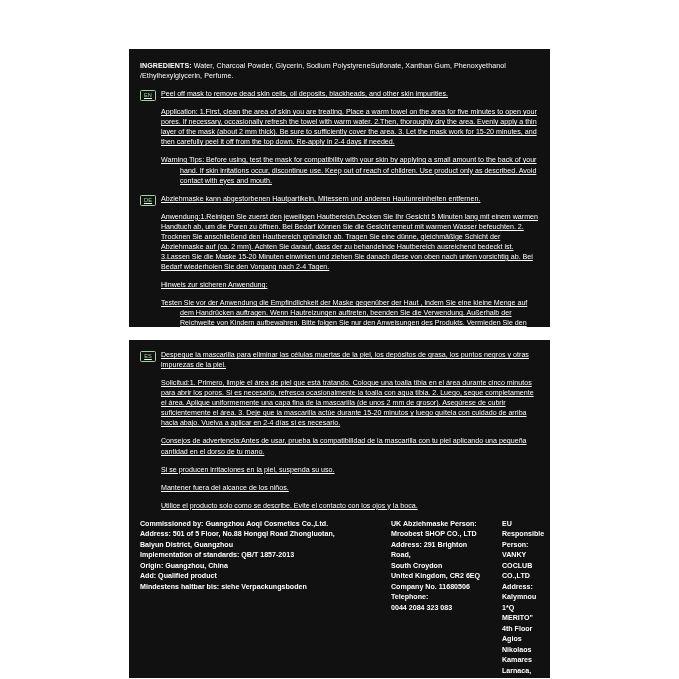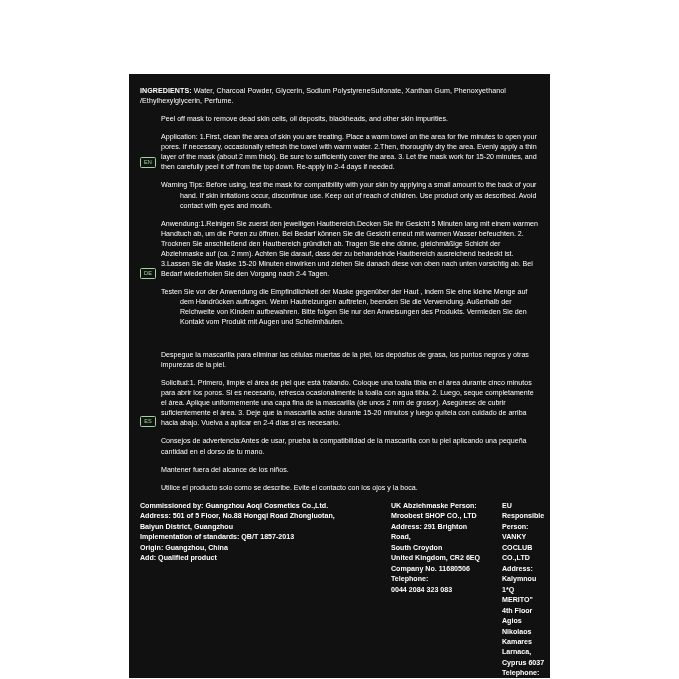--- a/index.html
+++ b/index.html
@@ -23,21 +23,21 @@
   
   .panel {
     position: absolute;
     left: 129px;
     width: 421px;
     background: #111111;
     color: #ffffff;
     box-sizing: border-box;
   }
   .panel-top {
-    top: 74px;
+    top: 49px;
     height: 278px;
     padding: 12px 11px 8px 11px;
   }
   .panel-bottom {
     top: 340px;
     height: 338px;
     padding: 10px 11px 8px 11px;
   }
 
   
@@ -46,22 +46,23 @@
     line-height: 1.42;
     margin: 0 0 8px 0;
     letter-spacing: 0.01em;
   }
   .ingredients b {
     font-weight: bold;
   }
 
   .lang-block {
     display: flex;
-    align-items: center;
+    align-items: flex-start;
     margin-bottom: 8px;
+    text-decoration: underline;
   }
   .lang-tag {
     flex: 0 0 auto;
     width: 14px;
     height: 9px;
     border: 0.7px solid #9fd69f;
     border-radius: 1.5px;
     color: #9fd69f;
     font-size: 5.6px;
     line-height: 9px;
@@ -160,49 +161,53 @@
       <div class="lang-body">
         <p>Peel off mask to remove dead skin cells, oil deposits, blackheads, and other skin impurities.</p>
         <p>Application: 1.First, clean the area of skin you are treating. Place a warm towel on the area for five minutes to open your pores. If necessary, occasionally refresh the towel with warm water. 2.Then, thoroughly dry the area. Evenly apply a thin layer of the mask (about 2 mm thick). Be sure to sufficiently cover the area. 3. Let the mask work for 15-20 minutes, and then carefully peel it off from the top down. Re-apply in 2-4 days if needed.</p>
         <p class="hang">Warning Tips: Before using, test the mask for compatibility with your skin by applying a small amount to the back of your hand. If skin irritations occur, discontinue use. Keep out of reach of children. Use product only as described. Avoid contact with eyes and mouth.</p>
       </div>
     </div>
 
     <div class="lang-block">
       <div class="lang-tag">DE</div>
       <div class="lang-body">
+        <p>Abziehmaske kann abgestorbenen Hautpartikeln, Mitessern und anderen Hautunreinheiten entfernen.</p>
         <p>Anwendung:1.Reinigen Sie zuerst den jeweiligen Hautbereich.Decken Sie Ihr Gesicht 5 Minuten lang mit einem warmen Handtuch ab, um die Poren zu öffnen. Bei Bedarf können Sie die Gesicht erneut mit warmen Wasser befeuchten.  2. Trocknen Sie anschließend den Hautbereich gründlich ab. Tragen Sie eine dünne, gleichmäßige Schicht der Abziehmaske auf (ca. 2 mm). Achten Sie darauf, dass der zu behandelnde Hautbereich ausreichend bedeckt ist. 3.Lassen Sie die Maske 15-20 Minuten einwirken und ziehen Sie danach diese von oben nach unten vorsichtig ab. Bei Bedarf wiederholen Sie den Vorgang nach 2-4 Tagen.</p>
+        <p>Hinweis zur sicheren Anwendung:</p>
         <p class="hang">Testen Sie vor der Anwendung die Empfindlichkeit der Maske gegenüber der Haut , indem Sie eine kleine Menge auf dem Handrücken auftragen. Wenn Hautreizungen auftreten, beenden Sie die Verwendung. Außerhalb der Reichweite von Kindern aufbewahren. Bitte folgen Sie nur den Anweisungen des Produkts. Vermieden Sie den Kontakt vom Produkt mit Augen und Schleimhäuten.</p>
       </div>
     </div>
 
   </div>
 
   <div class="panel panel-bottom">
 
     <div class="lang-block">
       <div class="lang-tag">ES</div>
       <div class="lang-body">
         <p>Despegue la mascarilla para eliminar las células muertas de la piel, los depósitos de grasa, los puntos negros y otras impurezas de la piel.</p>
         <p>Solicitud:1. Primero, limpie el área de piel que está tratando. Coloque una toalla tibia en el área durante cinco minutos para abrir los poros. Si es necesario, refresca ocasionalmente la toalla con agua tibia. 2. Luego, seque completamente el área. Aplique uniformemente una capa fina de la mascarilla (de unos 2 mm de grosor). Asegúrese de cubrir suficientemente el área. 3. Deje que la mascarilla actúe durante 15-20 minutos y luego quítela con cuidado de arriba hacia abajo. Vuelva a aplicar en 2-4 días si es necesario.</p>
         <p>Consejos de advertencia:Antes de usar, prueba la compatibilidad de la mascarilla con tu piel aplicando una pequeña cantidad en el dorso de tu mano.</p>
+        <p>Si se producen irritaciones en la piel, suspenda su uso.</p>
         <p>Mantener fuera del alcance de los niños.</p>
         <p>Utilice el producto solo como se describe. Evite el contacto con los ojos y la boca.</p>
       </div>
     </div>
 
     <div class="cols">
 
       <div class="col-left">
         <p>Commissioned by: Guangzhou Aoqi Cosmetics Co.,Ltd.</p>
         <p>Address: 501 of 5 Floor, No.88 Hongqi Road Zhongluotan,</p>
         <p>Baiyun District, Guangzhou</p>
         <p>Implementation of standards: QB/T 1857-2013</p>
         <p>Origin: Guangzhou, China</p>
         <p>Add: Qualified product</p>
+        <p>Mindestens haltbar bis: siehe Verpackungsboden</p>
       </div>
 
       <div class="col-mid">
         <p class="col-head">UK Abziehmaske Person:</p>
         <p>Mroobest SHOP CO., LTD</p>
         <p>Address: 291 Brighton Road,</p>
         <p>South Croydon</p>
         <p>United Kingdom, CR2 6EQ</p>
         <p>Company No. 11680506</p>
         <p>Telephone:</p>

